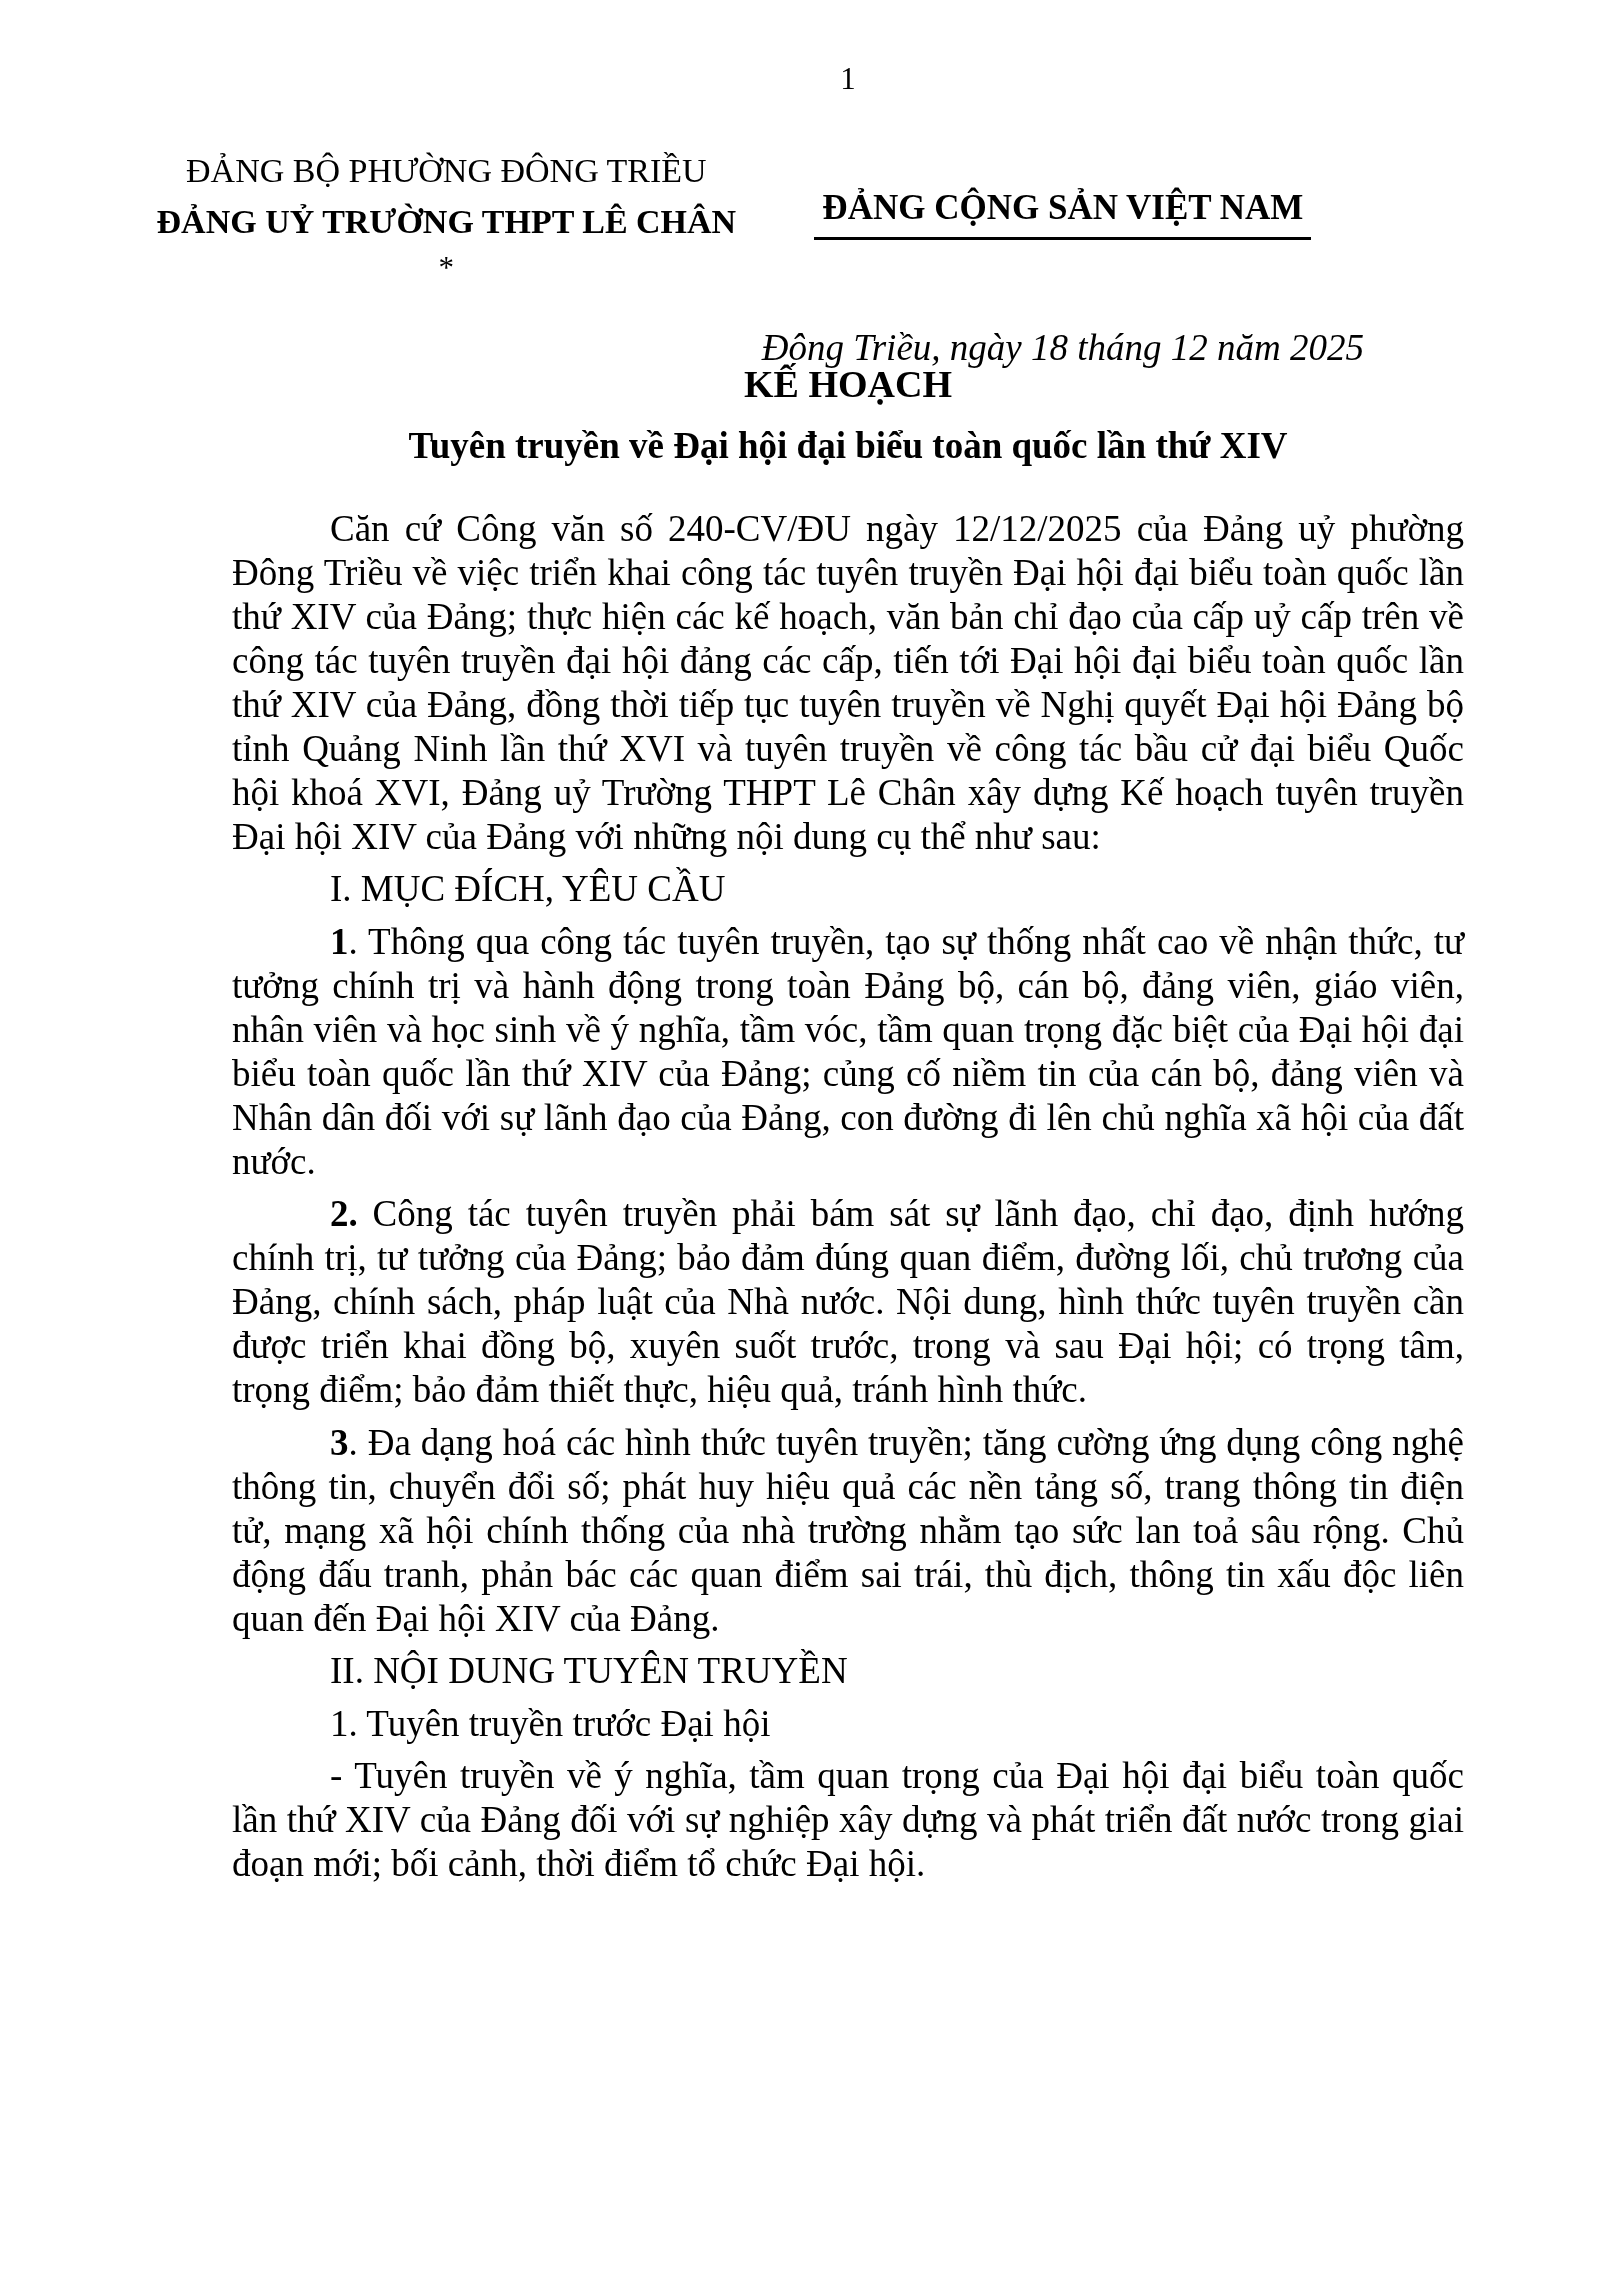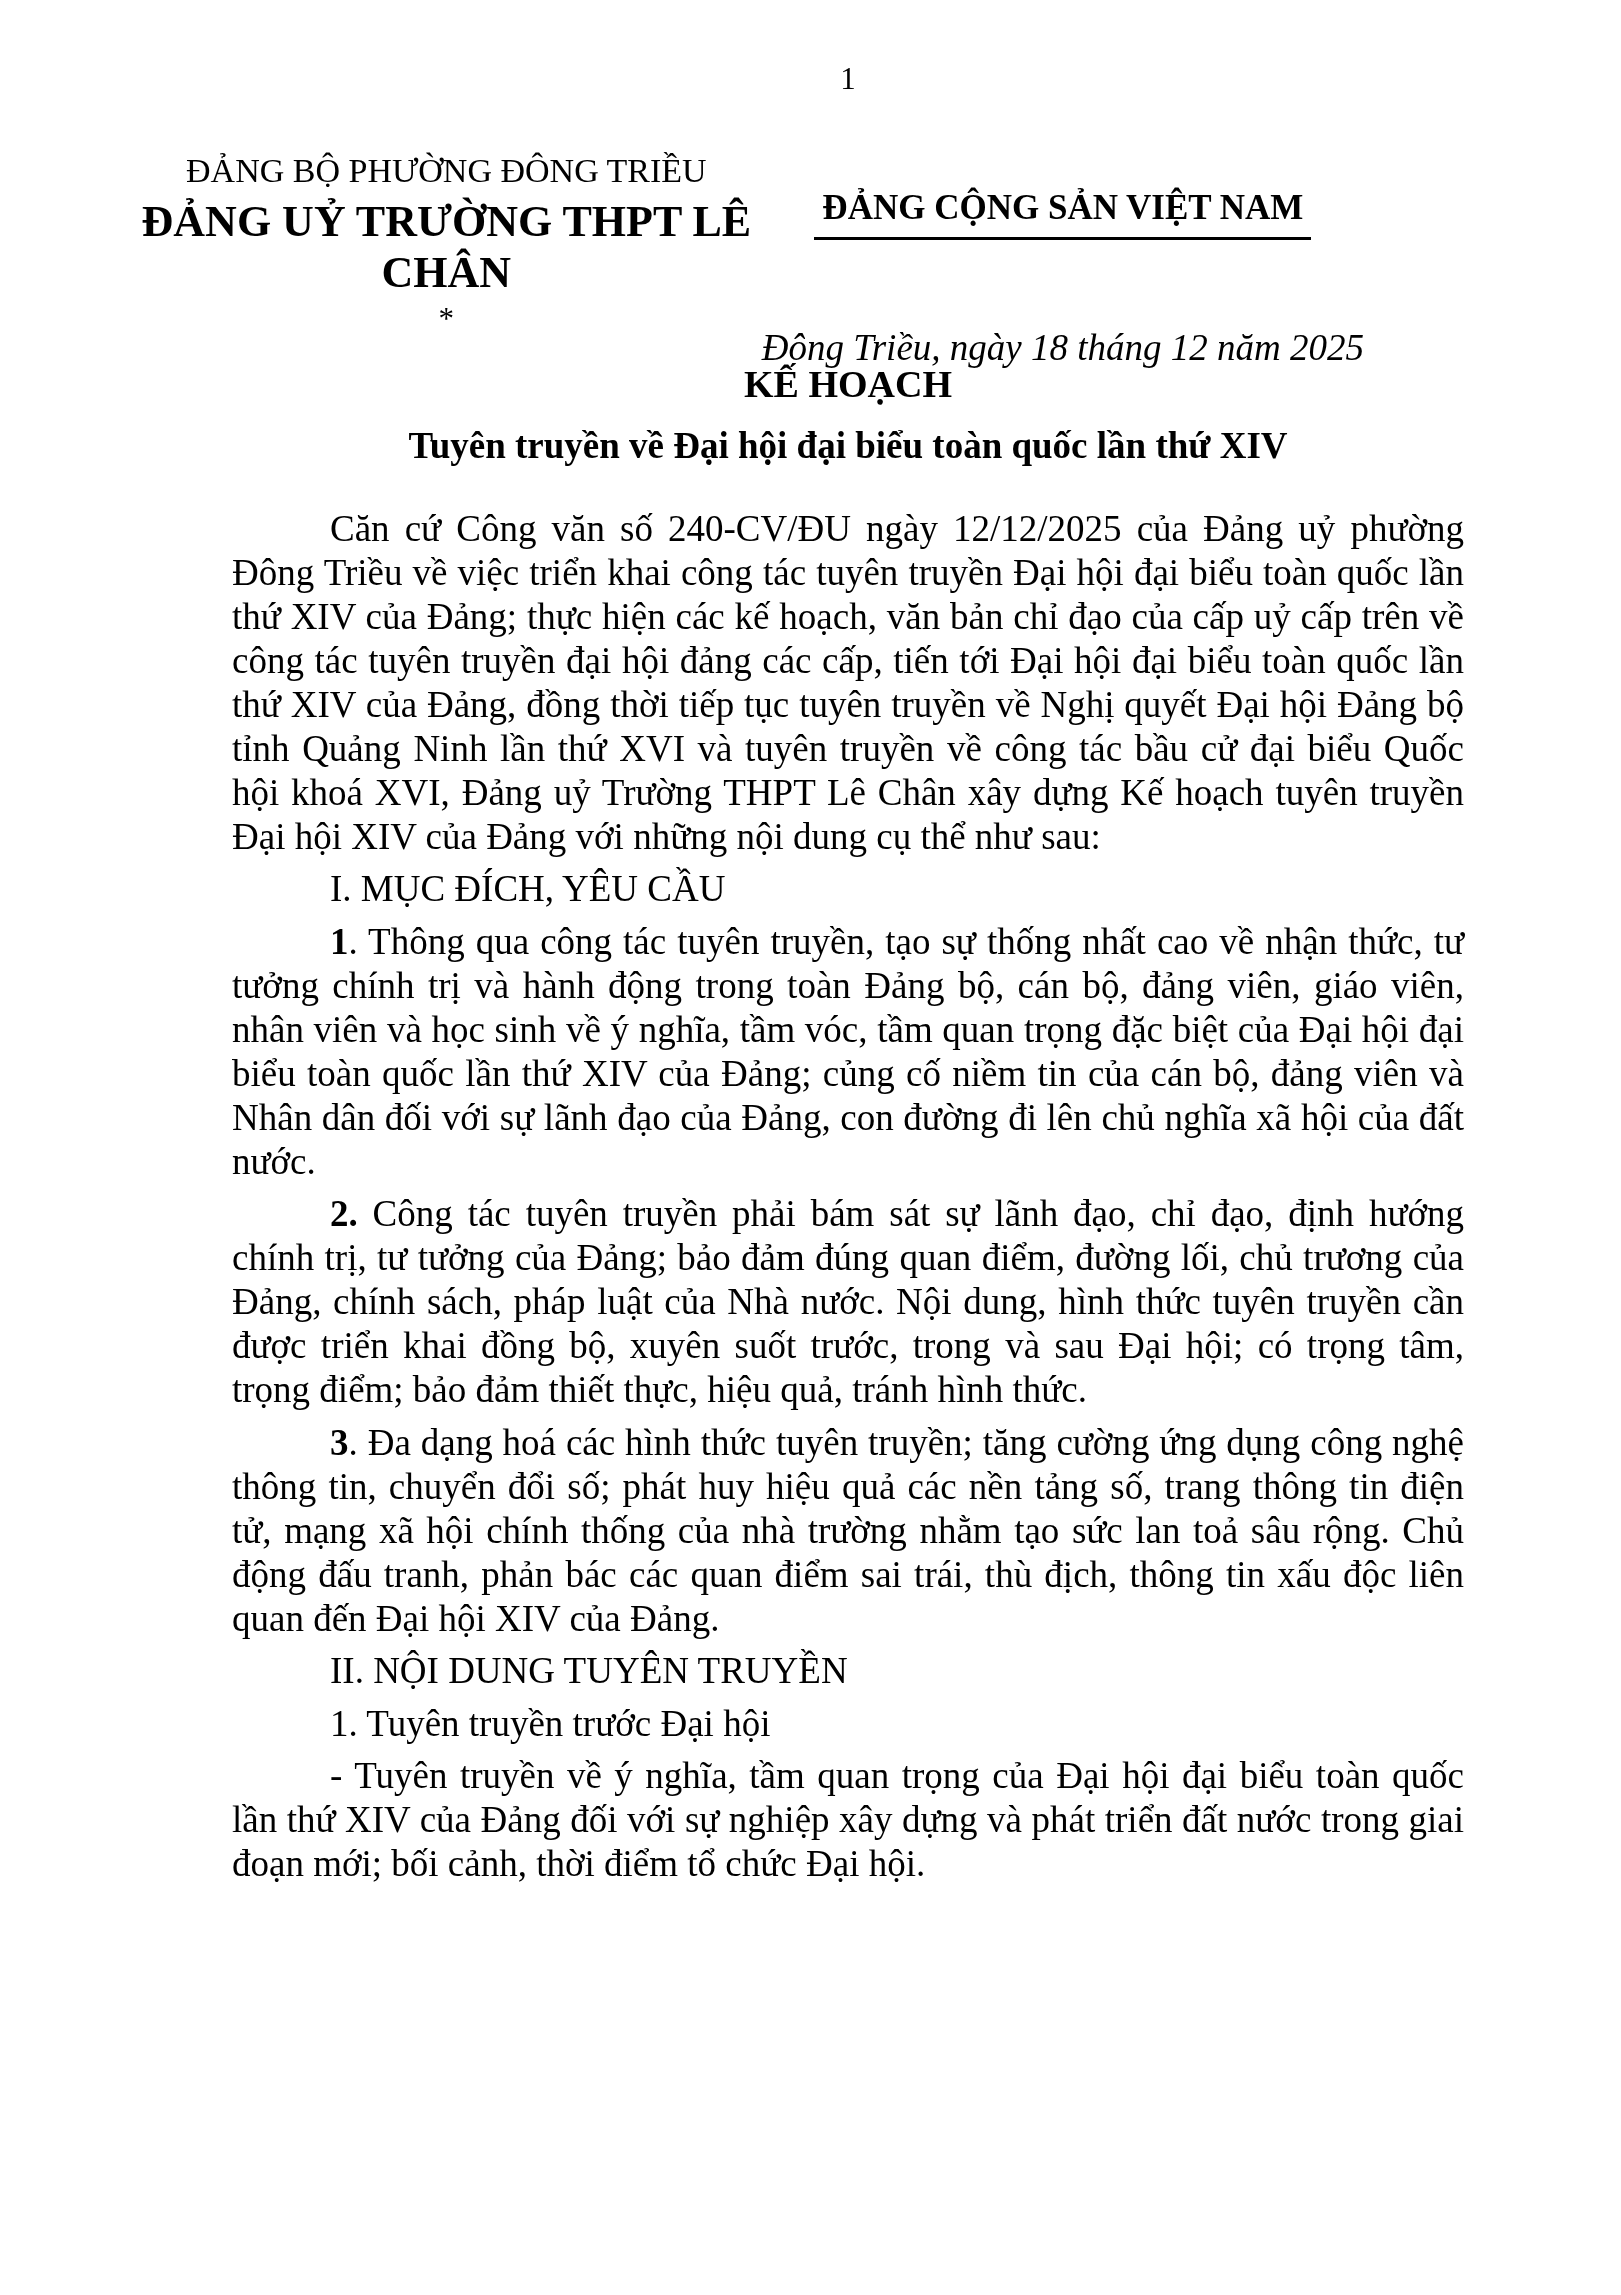--- a/index.html
+++ b/index.html
@@ -27,21 +27,21 @@
     left: 0;
     width: 1433px;
     box-sizing: border-box;
     padding-left: 131px;
     padding-right: 69px;
     display: flex;
     justify-content: space-between;
   }
   .header-left { width: 759px; text-align: center; }
   .hl1 { font-size: 34px; line-height: 51px; }
-  .hl2 { font-size: 44px; line-height: 51px; font-weight: bold; }
+  .hl2 { font-size: 34px; line-height: 51px; font-weight: bold; }
   .star { font-size: 31px; line-height: 41px; }
   .doc-number { font-size: 37px; line-height: 46px; margin-top: 6.5px; white-space: pre; }
   .header-right { width: 648px; text-align: center; }
   .org { font-size: 35px; line-height: 51px; font-weight: bold; margin-top: 37px; }
   .org-rule { width: 497px; height: 3.3px; background: #000; margin: 3.9px auto 0 auto; }
   .place-date { font-size: 37px; line-height: 46px; font-style: italic; margin-top: 85px; white-space: pre; }
   .main {
     position: absolute;
     top: 358px;
     left: 232px;

